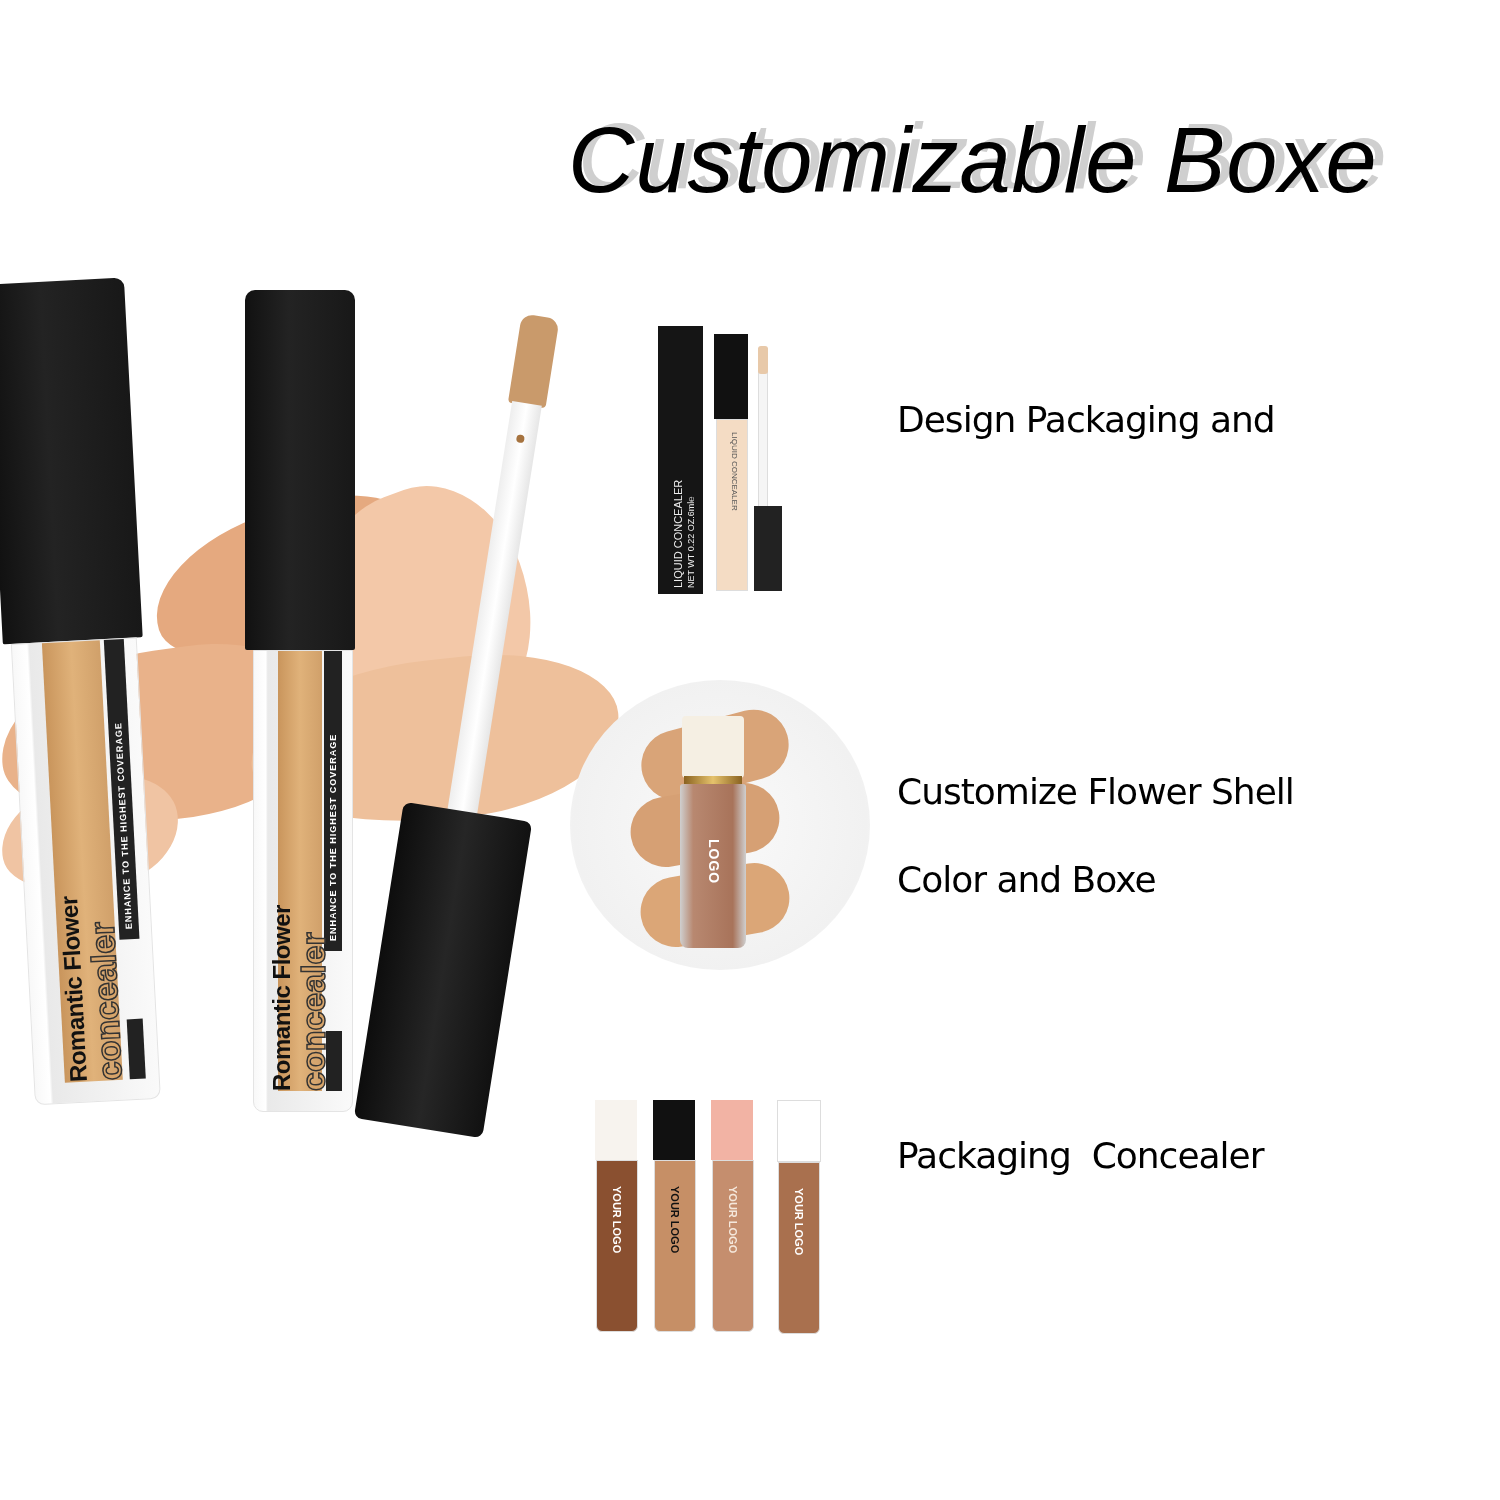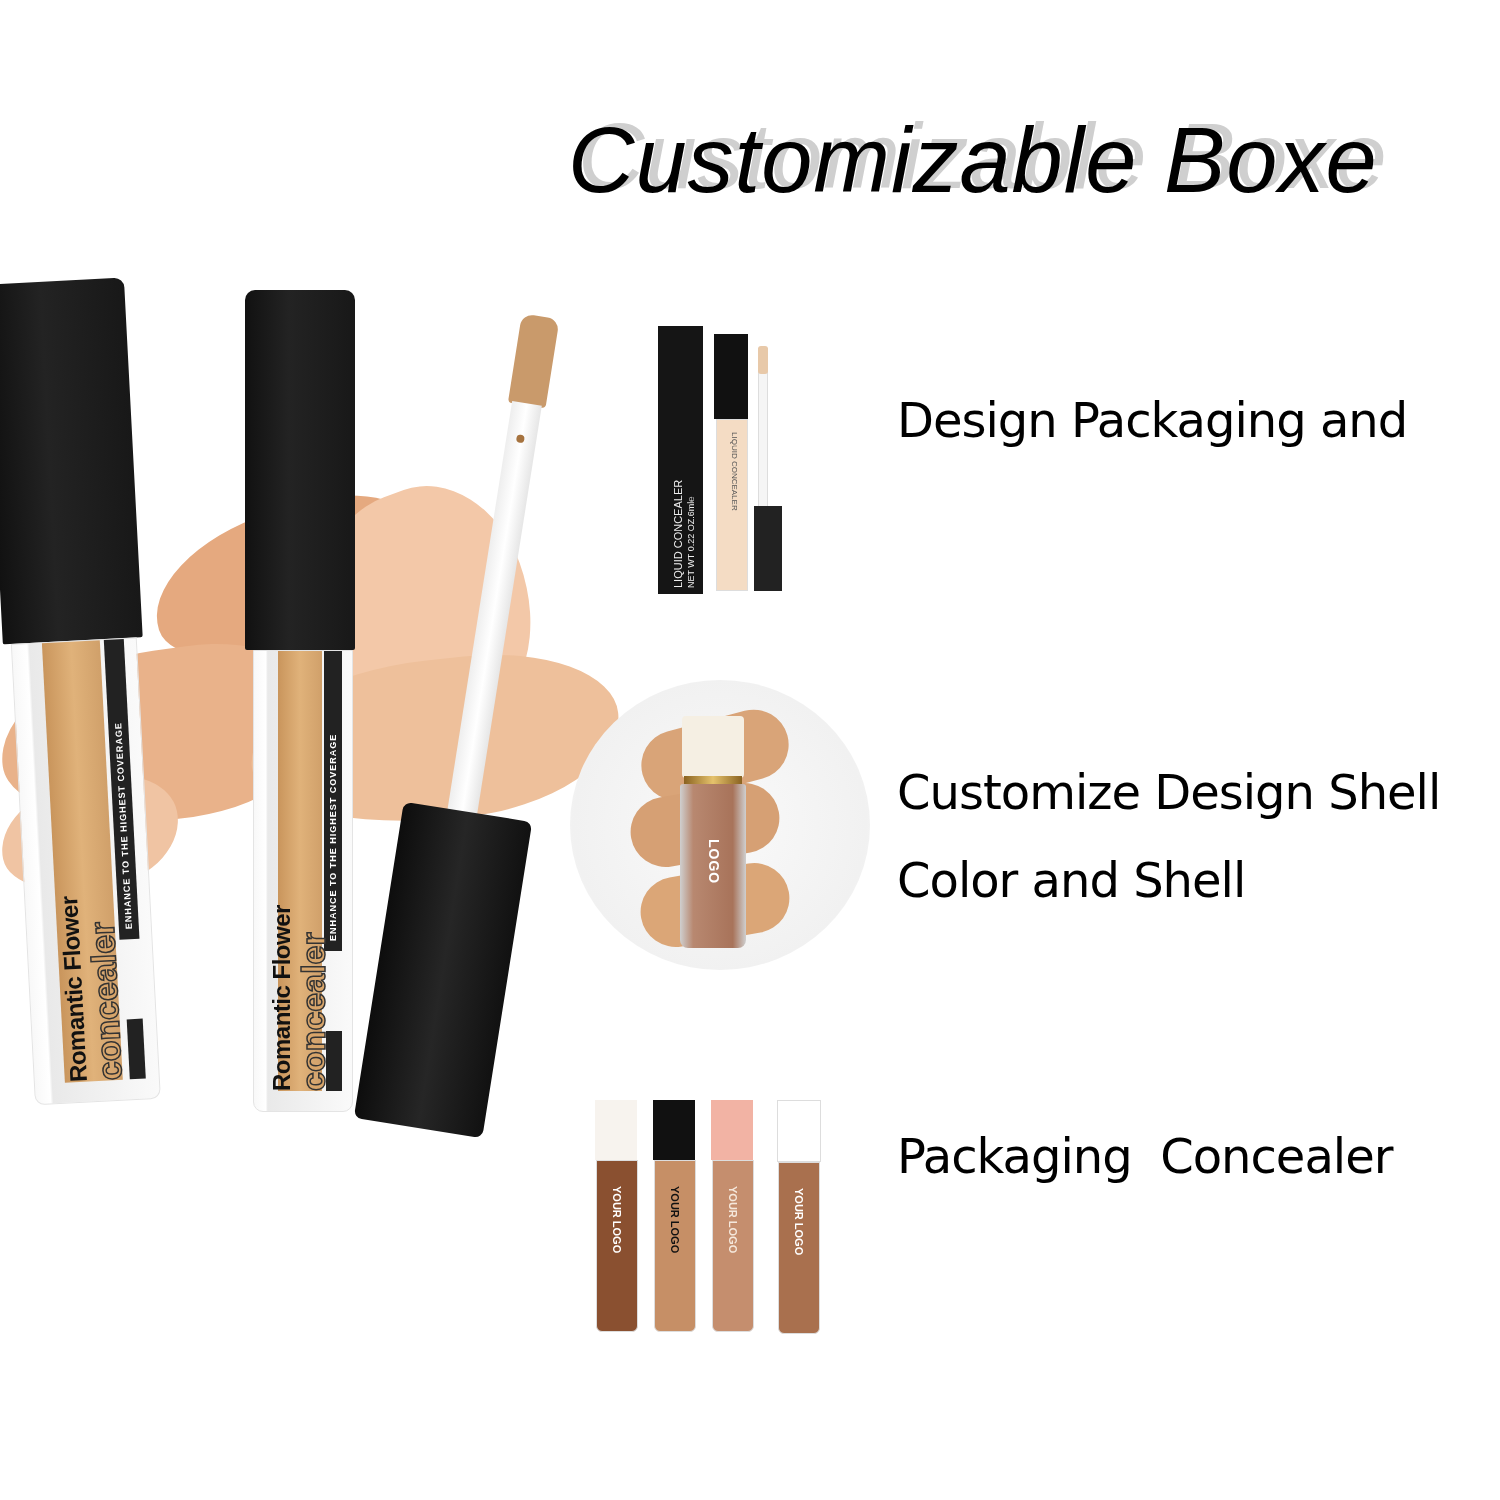--- a/index.html
+++ b/index.html
@@ -25,21 +25,21 @@
   .vtext { position: absolute; transform: rotate(-90deg); transform-origin: left top; white-space: nowrap; }
   .brand { font-family: "Liberation Sans", sans-serif; font-weight: bold; font-size: 24px; color: #111; letter-spacing: -0.5px; }
   .product { font-family: "Liberation Sans", sans-serif; font-weight: bold; font-size: 34px; color: #d8a56a; -webkit-text-stroke: 1.5px #333; }
   .tagline { font-family: "Liberation Sans", sans-serif; font-weight: bold; font-size: 9px; color: #fff; letter-spacing: 1px; }
 
   .wand { position: absolute; left: 440px; top: 30px; width: 40px; height: 510px; transform: rotate(9deg); transform-origin: 50% 100%; }
   .wand .tip { position: absolute; left: 2px; top: 0; width: 38px; height: 90px; background: #c99a6b; border-radius: 12px 12px 4px 4px; }
   .wand .stem { position: absolute; left: 6px; top: 88px; width: 30px; height: 430px; background: linear-gradient(90deg,#eee,#fff 50%,#e6e6e6); }
   .wand .hole { position: absolute; left: 16px; top: 120px; width: 8px; height: 8px; background: #a6733f; border-radius: 50%; }
   .wandcap { position: absolute; left: 378px; top: 530px; width: 130px; height: 320px; background: linear-gradient(90deg,#0d0d0d,#262626 50%,#111); transform: rotate(9deg); border-radius: 8px; }
-  .f-text { position: absolute; left: 897px; font-family: "DejaVu Sans", sans-serif; font-size: 48px; color: #000; line-height: 88px; letter-spacing: -1px; }
+  .f-text { position: absolute; left: 897px; font-family: "DejaVu Sans", sans-serif; font-size: 36px; color: #000; line-height: 88px; letter-spacing: -1px; }
 
   .thumb1 { position: absolute; left: 658px; top: 326px; width: 130px; height: 270px; }
   .box { position: absolute; left: 0; top: 0; width: 45px; height: 268px; background: #151515; }
   .box-text { position: absolute; color: #eee; font-family: "Liberation Sans", sans-serif; font-size: 9px; }
   .mini-tube { position: absolute; left: 56px; top: 8px; width: 34px; height: 258px; }
   .mini-tube .c { width: 34px; height: 85px; background: #111; }
   .mini-tube .b { width: 30px; margin-left: 2px; height: 170px; background: #f4dcc4; border: 1px solid #ddd; }
   .mini-wand { position: absolute; left: 100px; top: 22px; width: 8px; height: 170px; background: #f5f5f5; border: 1px solid #ddd; }
   .mini-wand-tip { position: absolute; left: 100px; top: 20px; width: 10px; height: 28px; background: #e8c9a9; border-radius: 3px; }
   .mini-wand-cap { position: absolute; left: 96px; top: 180px; width: 28px; height: 85px; background: #222; }
@@ -128,22 +128,22 @@
   <div class="swirl" style="left:70px;top:40px;transform:rotate(-15deg);"></div>
   <div class="swirl" style="left:60px;top:110px;transform:rotate(-10deg);background:#d6a074;"></div>
   <div class="swirl" style="left:70px;top:190px;transform:rotate(-10deg);background:#dba677;"></div>
   <div class="bottle-cap"></div>
   <div class="bottle-ring"></div>
   <div class="bottle-body">
     <span class="logo-v vtext" style="left:42px;top:55px;transform:rotate(90deg);">LOGO</span>
   </div>
 </div>
 <div class="f-text" style="top:748px;">
-  <div>Customize Design Shell</div>
-  <div>Color and Shell</div>
+  <div>Customize Flower Shell</div>
+  <div>Color and Boxe</div>
 </div>
 
 <div class="thumb3">
   <div class="shade" style="left:10px;">
     <div class="c" style="background:#f7f3ee;"></div>
     <div class="b" style="background:#8a5030;">
         <span class="lg" style="color:#fff;">YOUR LOGO</span>
       </div>
   </div>
   <div class="shade" style="left:68px;">

